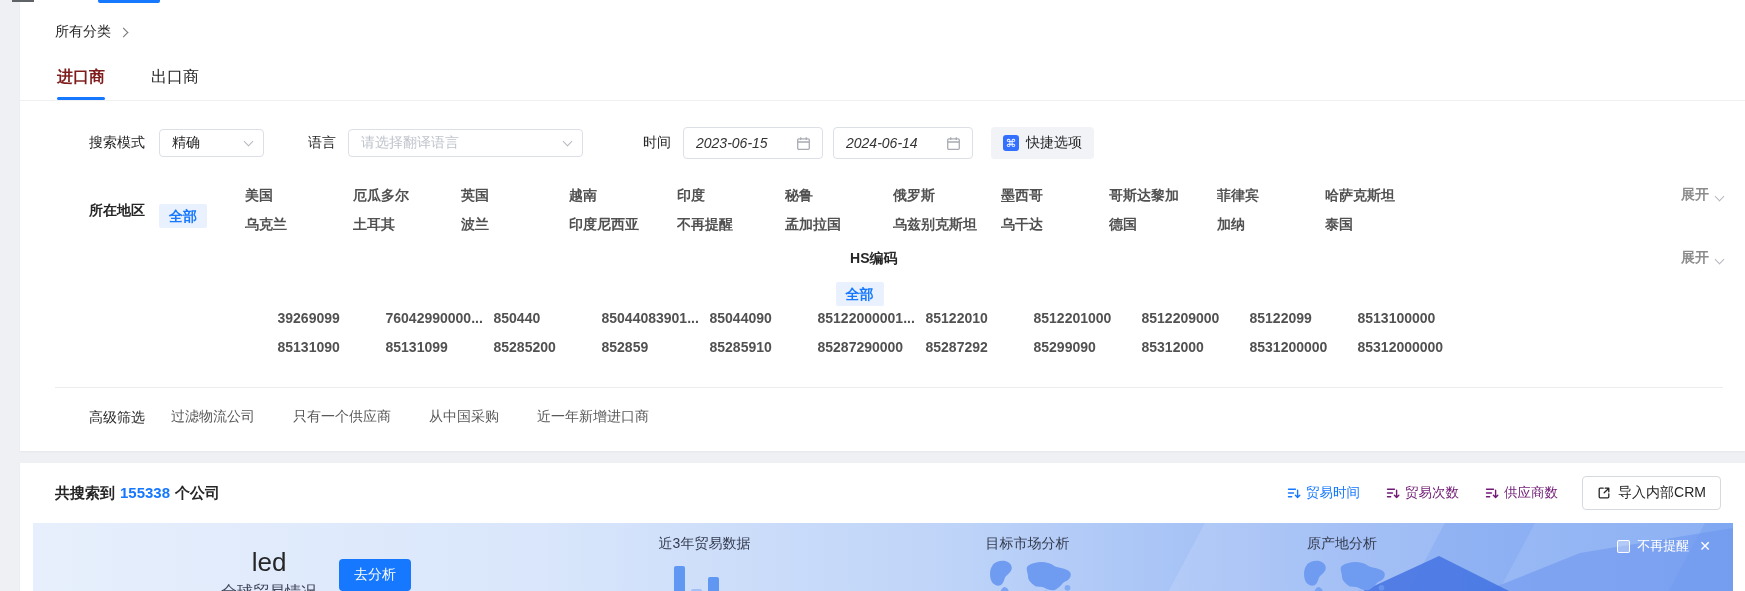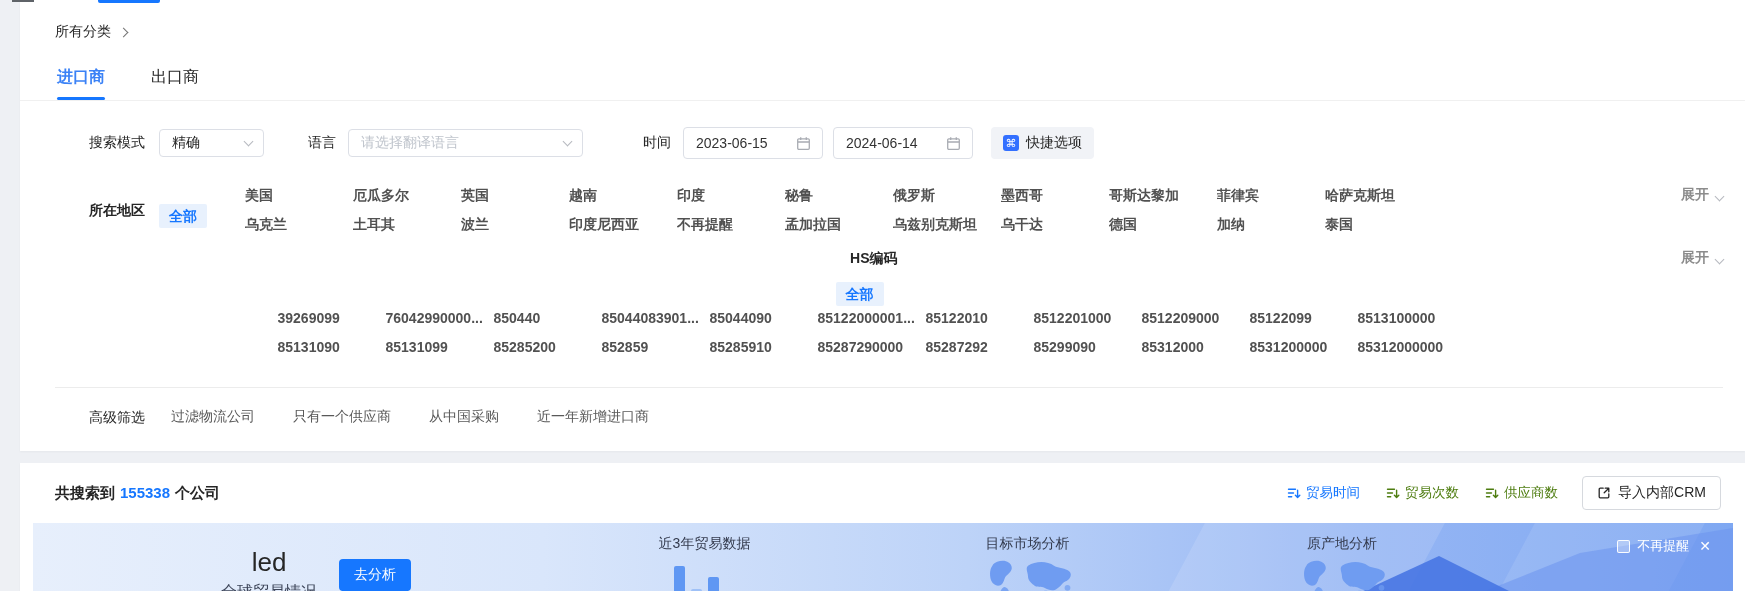--- a/index.html
+++ b/index.html
@@ -14,35 +14,35 @@
   .card { background:#fff; margin-left:20px; width:1725px; box-shadow:0 1px 2px rgba(0,0,0,.04); }
 
   
   .breadcrumb-row { padding:22px 0 14px 35px; }
   .breadcrumb { font-size:14px; color:#262626; cursor:pointer; display:inline-flex; align-items:center; }
   .bc-chev { display:inline-block; width:7px; height:7px; border-top:1.5px solid #737373; border-right:1.5px solid #737373; transform:rotate(45deg); margin-left:9px; }
 
   
   .tabs-row { display:flex; gap:46px; padding-left:37px; border-bottom:1px solid #f0f0f0; height:46px; align-items:stretch; }
   .tab { font-size:16px; color:#262626; cursor:pointer; position:relative; display:flex; align-items:center; }
-  .tab.active { color:#3b82f6; font-weight:700; }
+  .tab.active { color:#7f1d1d; font-weight:700; }
   .tab.active::after { content:""; position:absolute; left:0; right:0; bottom:0; height:3px; background:#1677ff; border-radius:2px; }
 
   
   .form-row { display:flex; align-items:center; padding-left:35px; margin-top:26px; }
   .flabel { width:90px; text-align:right; font-size:14px; color:#262626; flex:none; }
   .select { height:28px; border:1px solid #dcdfe6; border-radius:4px; background:#fff; display:flex; align-items:center; padding:0 30px 0 12px; position:relative; font-size:14px; color:#262626; cursor:pointer; }
   .select .chev, .datebox .cal { position:absolute; right:11px; }
   .chev { display:inline-block; width:7px; height:7px; border-right:1.5px solid #b6b9bf; border-bottom:1.5px solid #b6b9bf; transform:rotate(45deg); margin-top:-3px; }
   .w105 { width:105px; margin-left:14px; }
   .w235 { width:235px; margin-left:12px; }
   .placeholder span { color:#bfc4cc; }
   .ml44 { margin-left:44px; width:auto; }
   .ml60 { margin-left:60px; width:auto; }
-  .datebox { width:140px; height:32px; border:1px solid #dcdfe6; border-radius:4px; background:#fff; display:flex; align-items:center; padding:0 30px 0 12px; position:relative; font-size:14px; color:#333; cursor:pointer; }
+  .datebox { width:140px; height:32px; border:1px solid #dcdfe6; border-radius:4px; background:#fff; display:flex; align-items:center; padding:0 30px 0 12px; position:relative; font-size:14px; color:#333; cursor:pointer;font-style:italic; }
   .d1 { margin-left:12px; } .d2 { margin-left:10px; }
   .quick-btn { margin-left:18px; height:32px; border:none; border-radius:4px; background:#f1f3f7; display:flex; align-items:center; gap:7px; padding:0 12px; font-size:14px; color:#262626; cursor:pointer; font-family:inherit; }
   .cmd-ic { width:16px; height:16px; border-radius:3px; background:#3370ff; color:#fff; font-size:11px; line-height:16px; text-align:center; display:inline-block; }
 
   
   .filter-grid-row { display:flex; align-items:center; margin-top:24px; position:relative; padding:0 95px 0 35px;font-weight:bold; }
   .hs-row { margin-top:10px;flex-direction:column; }
   .glabel { width:90px; text-align:right; font-size:14px; color:#262626; line-height:24px; flex:none; }
   .chip { margin-left:14px; flex:none; background:#e8f1fd; color:#1677ff; border-radius:2px; padding:0 10px; height:24px; line-height:24px; font-size:14px; cursor:pointer;margin-top:12px; }
   .opt-grid { margin-left:38px; display:grid; grid-template-columns:repeat(11,108px); row-gap:5px; }
@@ -59,21 +59,21 @@
 
   .gap { height:12px; }
 
   
   .card-results { height:194px; }
   .results-head { display:flex; align-items:center; justify-content:space-between; padding:13px 24px 11px 35px; }
   .count { font-size:15px; font-weight:700; color:#262626; }
   .count .num { color:#1677ff; margin:0 5px; cursor:pointer; }
   .head-right { display:flex; align-items:center; }
   .sorts { display:flex; align-items:center; gap:26px; }
-  .sort-item { display:flex; align-items:center; gap:5px; font-size:13.5px; color:#4d7c0f; cursor:pointer; }
+  .sort-item { display:flex; align-items:center; gap:5px; font-size:13.5px; color:#701a75; cursor:pointer; }
   .sort-item.active { color:#1677ff; }
   .sort-item svg { display:block; }
   .crm-btn { margin-left:24px; display:flex; gap:7px; align-items:center; border:1px solid #d6d9de; border-radius:4px; background:#fff; height:34px; padding:0 14px; font-size:14px; color:#262626; cursor:pointer; font-family:inherit; }
 
   
   .banner { position:relative; margin:2px 12px 0 13px; height:105px; overflow:hidden;
     background:linear-gradient(90deg,#e7effc 0%,#d9e6fb 30%,#bdd3f8 55%,#96b6f4 78%,#7fa8f2 100%); }
   .streak1 { position:absolute; right:320px; top:-30px; width:240px; height:180px; background:rgba(255,255,255,.13); transform:skewX(-28deg); }
   .streak2 { position:absolute; right:60px; top:-30px; width:170px; height:180px; background:rgba(255,255,255,.10); transform:skewX(-28deg); }
   .tri-light { position:absolute; right:0; bottom:0; width:340px; height:100px; background:#6b94ee; clip-path:polygon(0 100%,55% 25%,100% 0,100% 100%); opacity:.55; }

